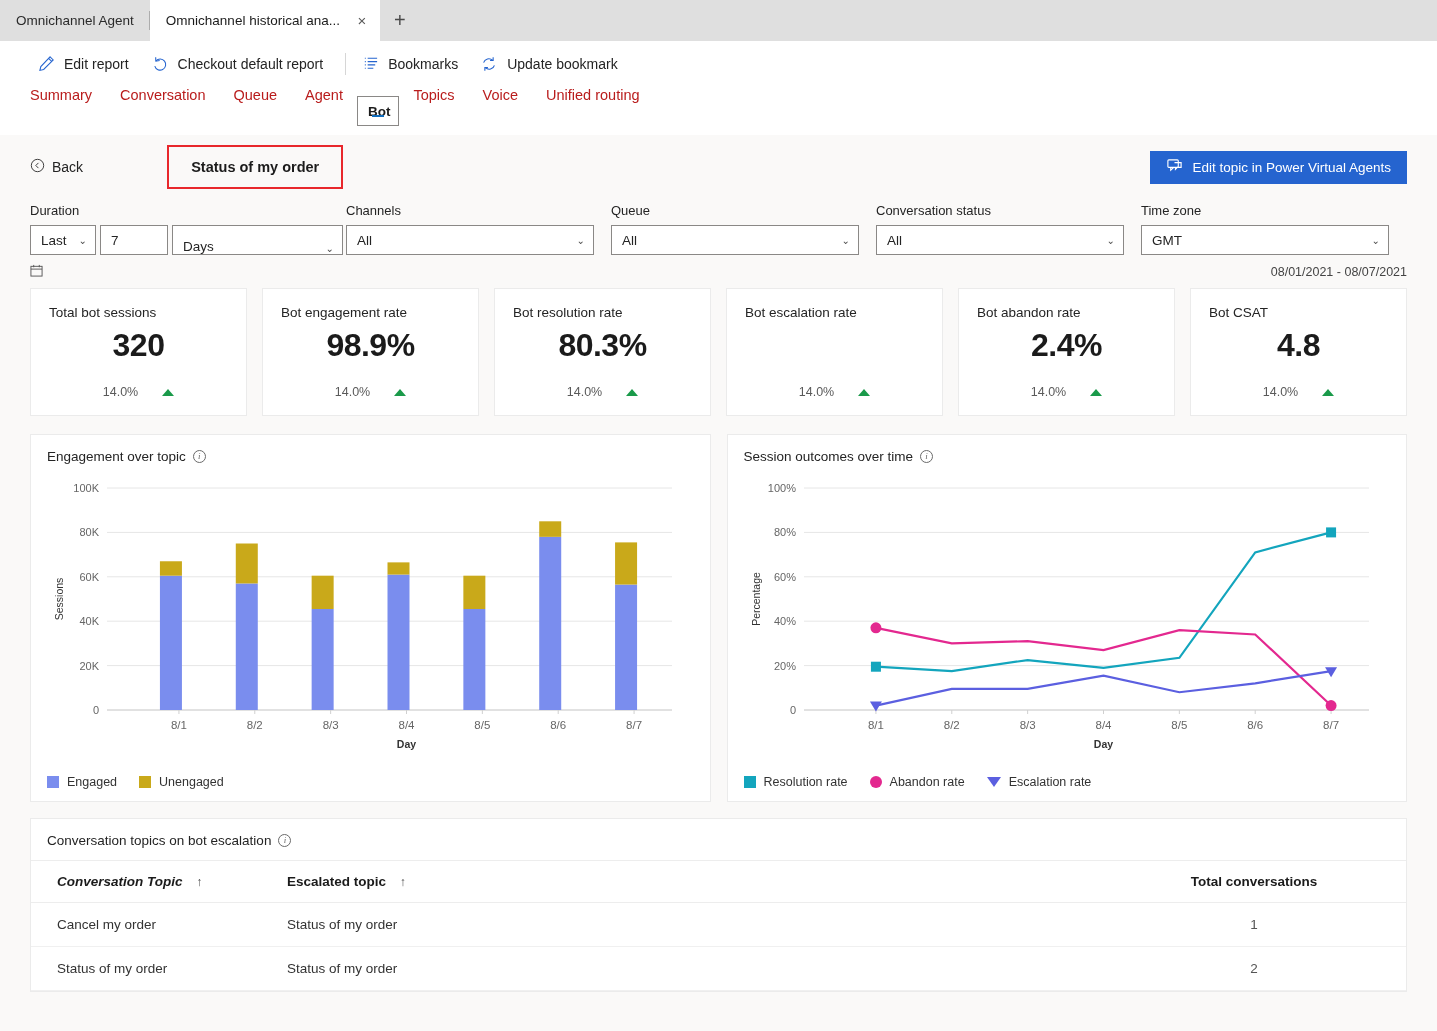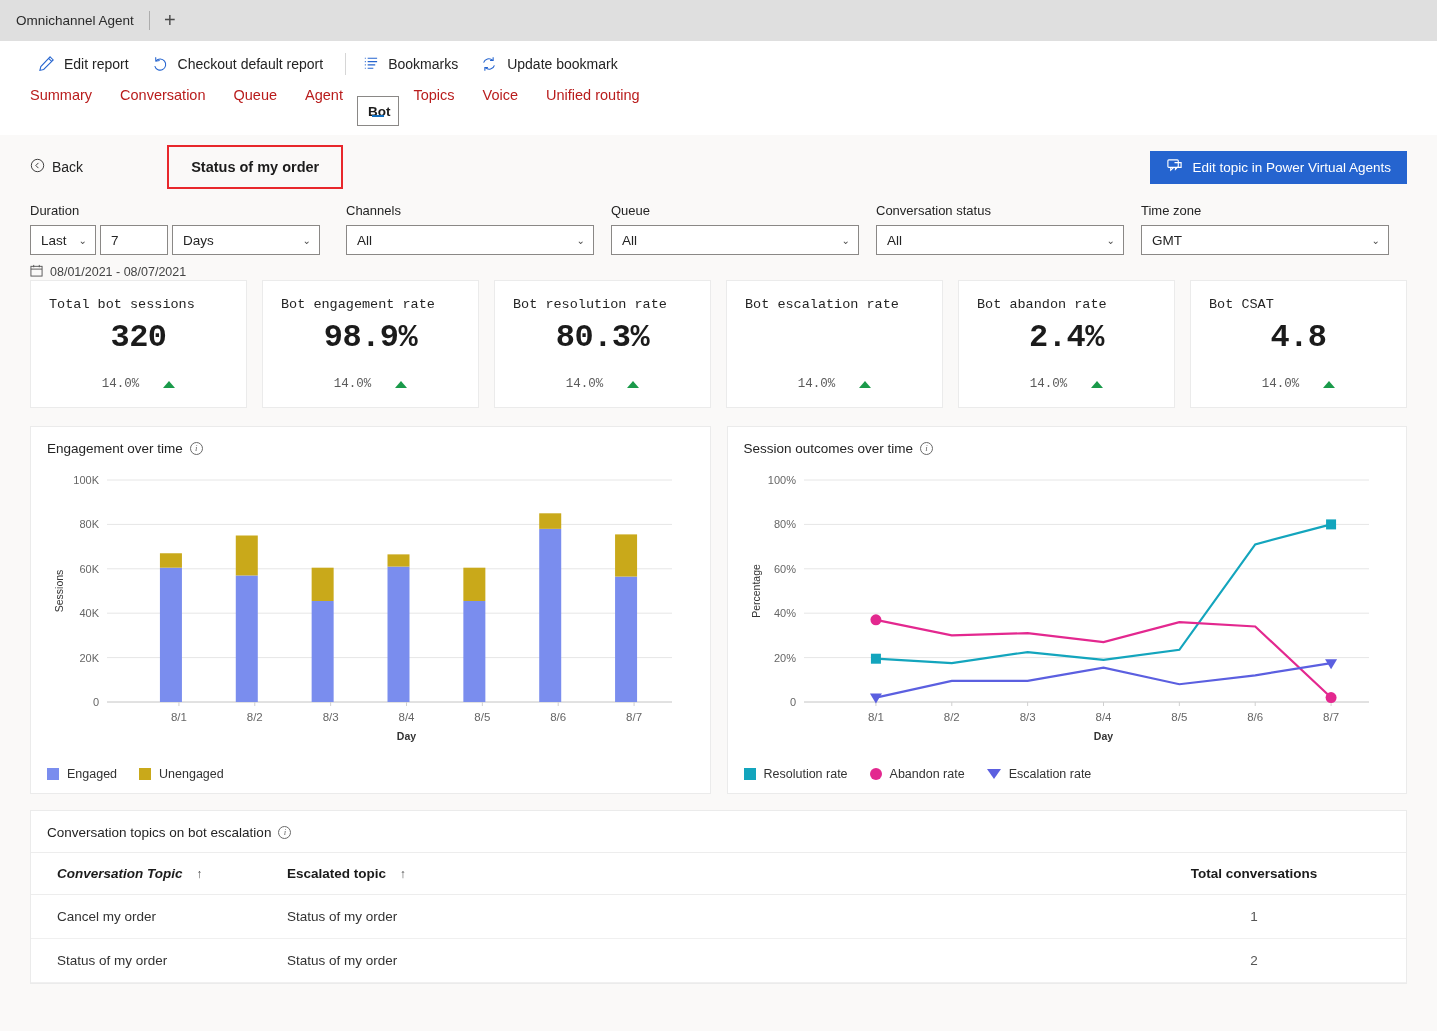--- a/index.html
+++ b/index.html
@@ -108,25 +108,25 @@
   .fctrls { display:flex; gap:4px; }
   .sel {
     height:30px; border:1px solid #8a8886; background:#ffffff;
     display:flex; align-items:center; justify-content:space-between;
     padding:0 8px 0 10px; font-size:13.5px; color:#242424;
   }
   .sel .chev { color:#4a4a4a; font-size:10px; margin-left:8px; }
   .sel.num { justify-content:flex-start; }
   .daterow {
     display:flex; align-items:center; gap:7px;
-    margin-top:9px; font-size:12.5px; color:#444;
-  }
-
-  
-  .kpis { display:flex; gap:15px; margin-top:0;font-family:Liberation Mono, monospace; }
+    margin-top:9px; font-size:12.5px; color:#444;justify-content:space-between;
+  }
+
+  
+  .kpis { display:flex; gap:15px; margin-top:8px; }
   .kpi {
     flex:1; background:#ffffff; border:1px solid #ebebeb;
     height:128px; padding:16px 18px;
     display:flex; flex-direction:column;
   }
   .kpi-title { font-size:13.5px; color:#242424; }
   .kpi-value {
     font-size:32px; font-weight:bold; color:#1b1b1b;
     text-align:center; margin-top:7px; letter-spacing:-0.5px;
   }
@@ -190,20 +190,24 @@
   }
   .num-col { text-align:center; width:330px; }
   td.num-col { color:#555; }
 </style>
 </head>
 <body>
 
 <div class="tabstrip">
   <div class="btab inactive">
     <span>Omnichannel Agent</span>
+  </div>
+  <div class="btab active">
+    <span>Omnichannel historical ana...</span>
+    <span class="tab-close">×</span>
   </div>
   <div class="newtab">+</div>
 </div>
 
 <div class="cmdbar">
   <div class="cmd">
     <span>
       <svg width="17" height="17" viewBox="0 0 18 18">
           <path d="M12.8 1.9l3.3 3.3L6 15.3 2 16.3l1-4z" fill="none" stroke="#2564cf" stroke-width="1.1"></path>
           <path d="M11.2 3.5l3.3 3.3" stroke="#2564cf" stroke-width="1.1" fill="none"></path>
@@ -300,21 +304,21 @@
     <div class="fgroup" style="width:316px;">
       <div class="flabel">Duration</div>
       <div class="fctrls">
         <div class="sel" style="width:66px;">
           <span>Last</span>
           <span class="chev">⌄</span>
         </div>
         <div class="sel num" style="width:68px;">
           <span>7</span>
         </div>
-        <div class="sel" style="width:148px;">
+        <div class="sel" style="width:171px;align-items:flex-end;">
           <span>Days</span>
           <span class="chev">⌄</span>
         </div>
       </div>
     </div>
 
     <div class="fgroup" style="width:265px;">
       <div class="flabel">Channels</div>
       <div class="sel" style="width:248px;">
         <span>All</span>
@@ -405,21 +409,21 @@
         <span>14.0%</span>
         <span class="uparrow"></span>
       </div>
     </div>
   </div>
 
   <div class="charts">
 
     <div class="panel">
       <div class="panel-title">
-        <span>Engagement over time</span>
+        <span>Engagement over topic</span>
         <span class="infoic">i</span>
       </div>
       <div class="plot">
         <svg id="bar-svg" width="640" height="290" viewBox="0 0 640 290">
             <line x1="60" y1="240" x2="625" y2="240" stroke="#e6e6e6" stroke-width="1"></line>
             <text x="52" y="244" text-anchor="end" font-size="11" fill="#666" font-family="Liberation Sans, sans-serif">0</text>
             <line x1="60" y1="195.6" x2="625" y2="195.6" stroke="#e6e6e6" stroke-width="1"></line>
             <text x="52" y="199.6" text-anchor="end" font-size="11" fill="#666" font-family="Liberation Sans, sans-serif">20K</text>
             <line x1="60" y1="151.2" x2="625" y2="151.2" stroke="#e6e6e6" stroke-width="1"></line>
             <text x="52" y="155.2" text-anchor="end" font-size="11" fill="#666" font-family="Liberation Sans, sans-serif">40K</text>

